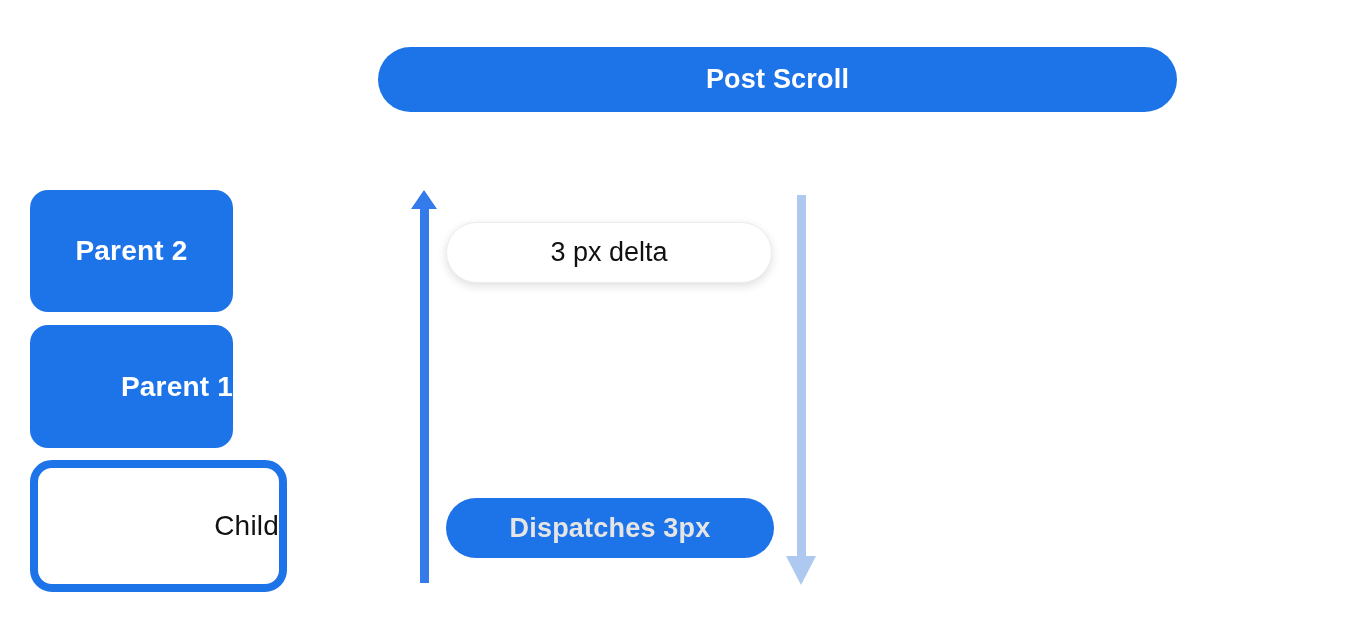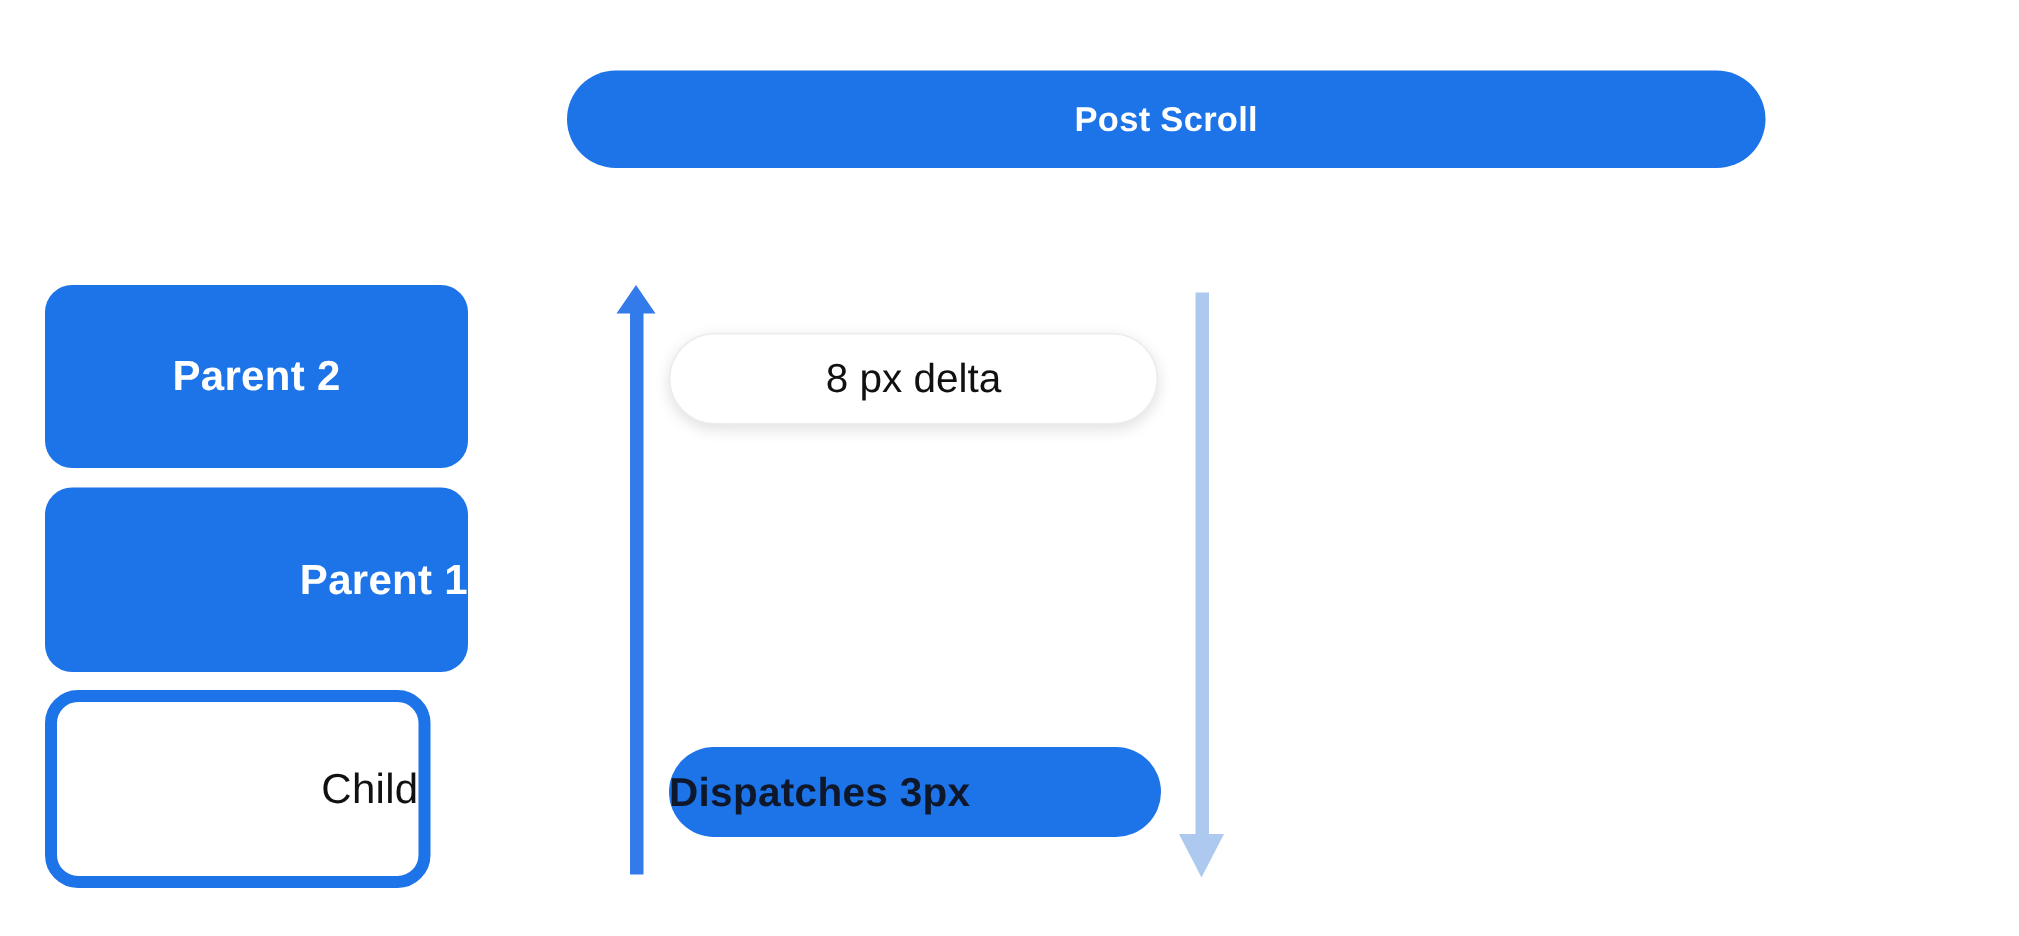--- a/index.html
+++ b/index.html
@@ -23,29 +23,29 @@
   }
   
   .post-scroll-pill {
     position: absolute;
     left: 378px; top: 47px;
     width: 799px; height: 65px;
     background: var(--primary-blue);
     border-radius: 33px;
     display: flex; align-items: center; justify-content: center;
     color: #ffffff;
-    font-size: 23px;
+    font-size: 27px;
     font-weight: 700;
     letter-spacing: 0.2px;
   }
   
   .node {
     position: absolute;
     left: 30px;
-    width: 282px; height: 122px;
+    width: 203px; height: 122px;
     background: var(--primary-blue);
     border-radius: 18px;
     display: flex; align-items: center; justify-content: center;
     color: #ffffff;
     font-size: 28px;
     font-weight: 700;
     letter-spacing: 0.2px;
   }
   .node.parent2 { top: 190px; }
   .node.parent1 { top: 325px; height: 123px; justify-content: flex-end; }
@@ -101,22 +101,22 @@
     color: var(--text-dark);
     font-size: 27px;
     font-weight: 500;
   }
   .dispatch-pill {
     position: absolute;
     left: 446px; top: 498px;
     width: 328px; height: 60px;
     background: var(--primary-blue);
     border-radius: 30px;
-    display: flex; align-items: center; justify-content: flex-start;
-    color: #0f172a;
+    display: flex; align-items: center; justify-content: center;
+    color: #e5e5e5;
     font-size: 27px;
     font-weight: 700;
     letter-spacing: 0.2px;
   }
 </style>
 </head>
 <body>
 
 <div class="canvas">
 
@@ -136,20 +136,20 @@
     <span>Child</span>
   </div>
 
   <div class="arrow-up-stem"></div>
   <div class="arrow-up-head"></div>
 
   <div class="arrow-down-stem"></div>
   <div class="arrow-down-head"></div>
 
   <div class="delta-pill">
-    <span>8 px delta</span>
+    <span>3 px delta</span>
   </div>
 
   <div class="dispatch-pill">
     <span>Dispatches 3px</span>
   </div>
 
 </div>
 
 </body></html>

